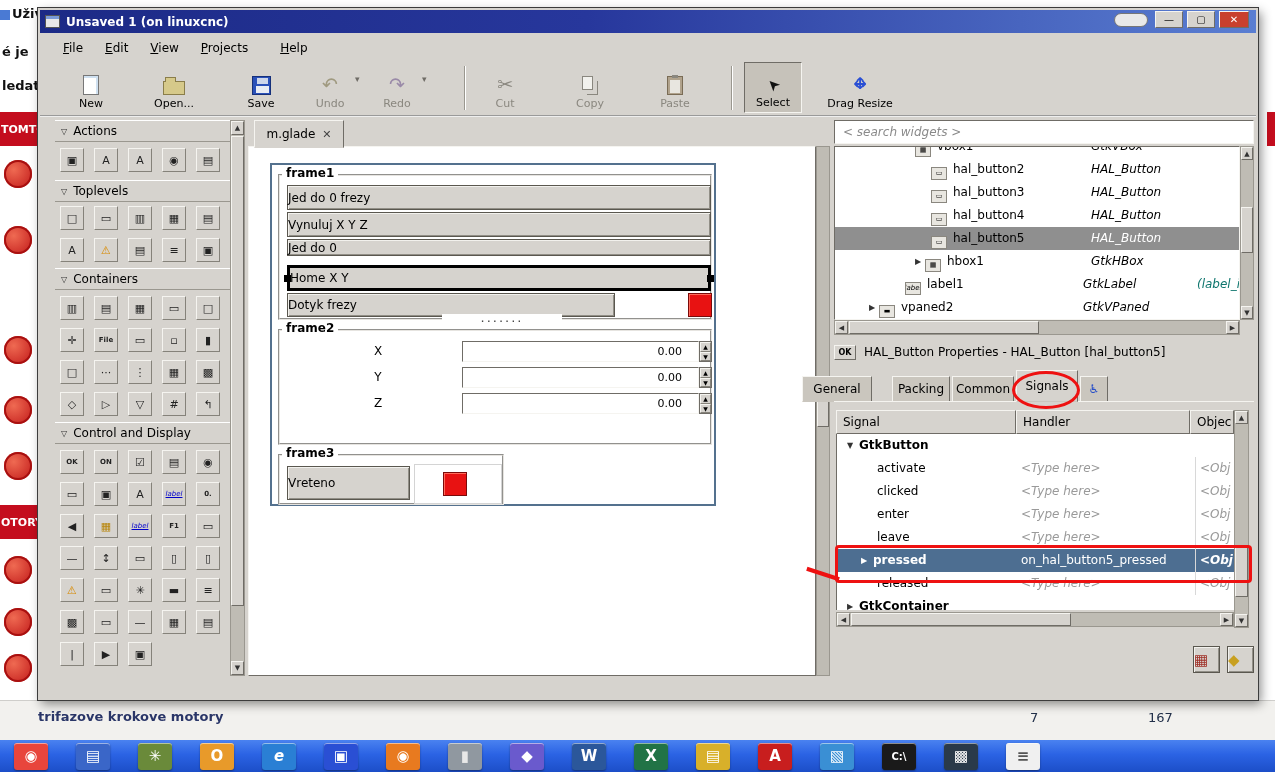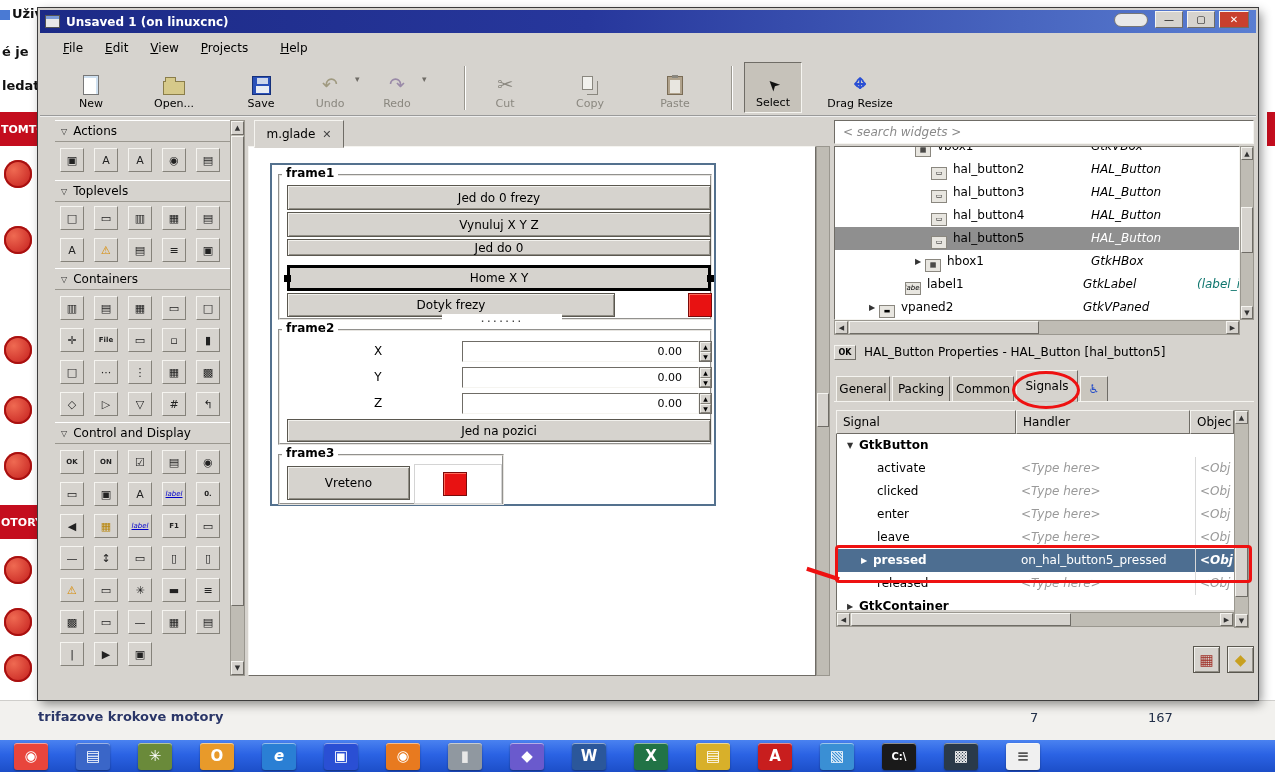--- a/index.html
+++ b/index.html
@@ -1,21 +1,21 @@
 <!DOCTYPE html>
 <html><head>
 <meta charset="utf-8">
 <style>
 *{margin:0;padding:0;box-sizing:border-box}
 body{font-family:"DejaVu Sans",sans-serif;font-size:12px;color:#000}
 #desktop{position:relative;width:1275px;height:772px;background:#fff;overflow:hidden}
 .A{position:absolute}
 .it{font-style:italic}
 .btn3d{background:#d6d3ce;border:1px solid #5a574f;box-shadow:inset 1px 1px 0 #f2f1ed,inset -1px -1px 0 #928f87;
-display:flex;align-items:center;justify-content:center;font-size:12px}
+display:flex;align-items:center;justify-content:flex-start;font-size:12px}
 .entry{background:#fff;border:1px solid;border-color:#6f6c66 #f5f4f0 #f5f4f0 #6f6c66;display:flex;align-items:center;justify-content:flex-end}
 .entry .ev{padding-right:16px;font-size:11px}
 .trough{background:#bfbcb4;border:1px solid #9a978f}
 .thumb{background:#d6d3ce;border:1px solid;border-color:#f5f4f0 #6f6c66 #6f6c66 #f5f4f0}
 .sbarrow{background:#d6d3ce;border:1px solid;border-color:#f5f4f0 #6f6c66 #6f6c66 #f5f4f0;display:flex;align-items:center;justify-content:center;font-size:7px;color:#333}
 
 #glade-window{left:38px;top:8px;width:1220px;height:692px;background:#d6d3ce;box-shadow:0 0 0 1px #3c3c3c,3px 4px 10px rgba(0,0,0,.45)}
 #titlebar{left:2px;top:2px;width:1216px;height:23px;background:linear-gradient(90deg,#1c2a86 0%,#27379c 45%,#5a7ed2 100%);display:flex;align-items:center;color:#fff}
 #titlebar .t{font-weight:bold;font-size:12px;margin-left:6px;white-space:nowrap}
 .win-ic{width:15px;height:13px;margin-left:5px;background:#e8e8e8;border:1px solid #555;box-shadow:inset 0 3px 0 #7a9ad8}
@@ -440,23 +440,20 @@
           <span>▼</span>
         </div>
       <span class="A" style="left:86px;top:231px;width:40px;text-align:center">Z</span>
       <div class="entry A" style="left:190px;top:228px;width:237px;height:21px">
           <span class="ev">0.00</span>
         </div>
       <div class="spin A" style="left:427px;top:228px;width:13px;height:21px">
           <span>▲</span>
           <span>▼</span>
         </div>
-      <div class="btn3d A" style="left:15px;top:254px;width:424px;height:23px">
-          <span>Jed na pozici</span>
-        </div>
 
       <div class="etch" style="left:6px;top:289px;width:226px;height:51px"></div>
       <div class="flabel" style="left:10px;top:281px">frame3</div>
       <div class="btn3d A" style="left:15px;top:301px;width:123px;height:34px">
           <span>Vreteno</span>
         </div>
       <div class="A" style="left:142px;top:299px;width:88px;height:40px;border:1px solid #d4d4d4"></div>
       <div class="redled" style="left:171px;top:307px;width:24px;height:24px"></div>
     </div>
 
@@ -508,21 +505,21 @@
     <div class="A trough" style="left:796px;top:312px;width:406px;height:15px">
       <div class="sbarrow A" style="left:0;top:0;width:13px;height:13px">◀</div>
       <div class="thumb A" style="left:14px;top:0;width:190px;height:13px"></div>
       <div class="sbarrow A" style="right:0;top:0;width:13px;height:13px">▶</div>
     </div>
 
     <div id="props-title" class="A">
       <span class="okico">OK</span>
       <span>HAL_Button Properties - HAL_Button [hal_button5]</span>
     </div>
-    <div class="ptab" style="left:798px;top:368px;width:54px;height:26px">General</div>
+    <div class="ptab" style="left:764px;top:368px;width:70px;height:26px">General</div>
     <div class="ptab" style="left:854px;top:368px;width:58px;height:26px">Packing</div>
     <div class="ptab" style="left:914px;top:368px;width:62px;height:26px">Common</div>
     <div class="ptab active" style="left:978px;top:362px;width:62px;height:32px">Signals</div>
     <div class="ptab icon-tab" style="left:1042px;top:368px;width:28px;height:26px;color:#2a50c8">
         <span>♿</span>
       </div>
     <div class="A" style="left:796px;top:393px;width:420px;height:1px;background:#f5f4f0"></div>
 
     <div id="sig-head" class="A">
       <div class="hc" style="width:180px">Signal</div>

